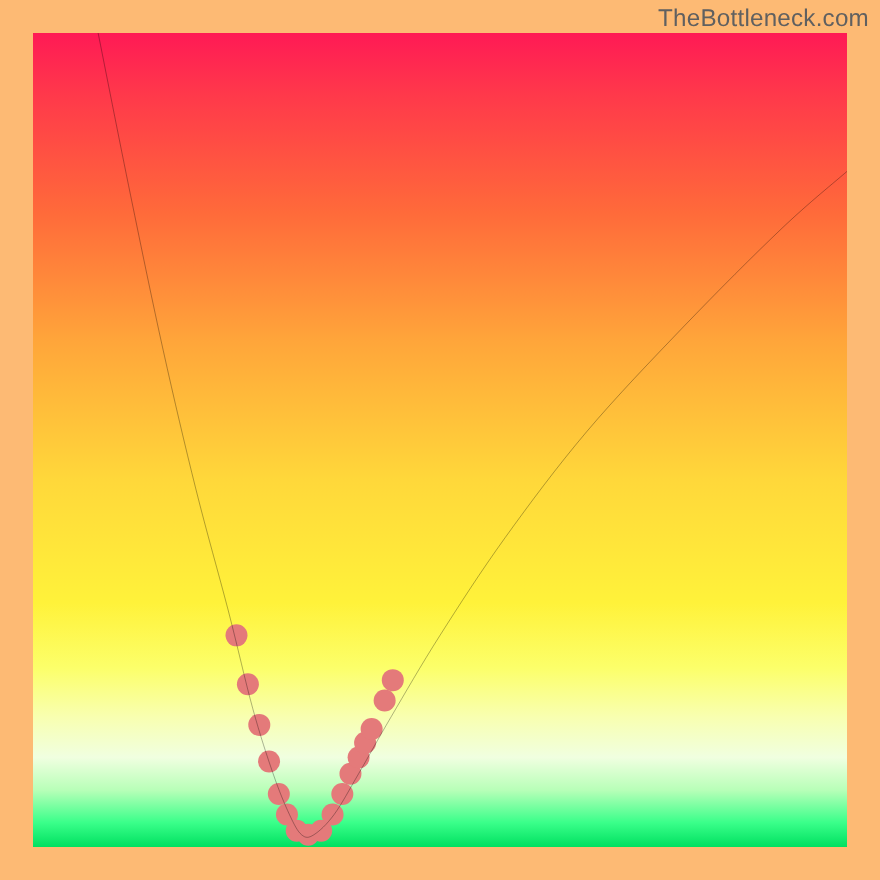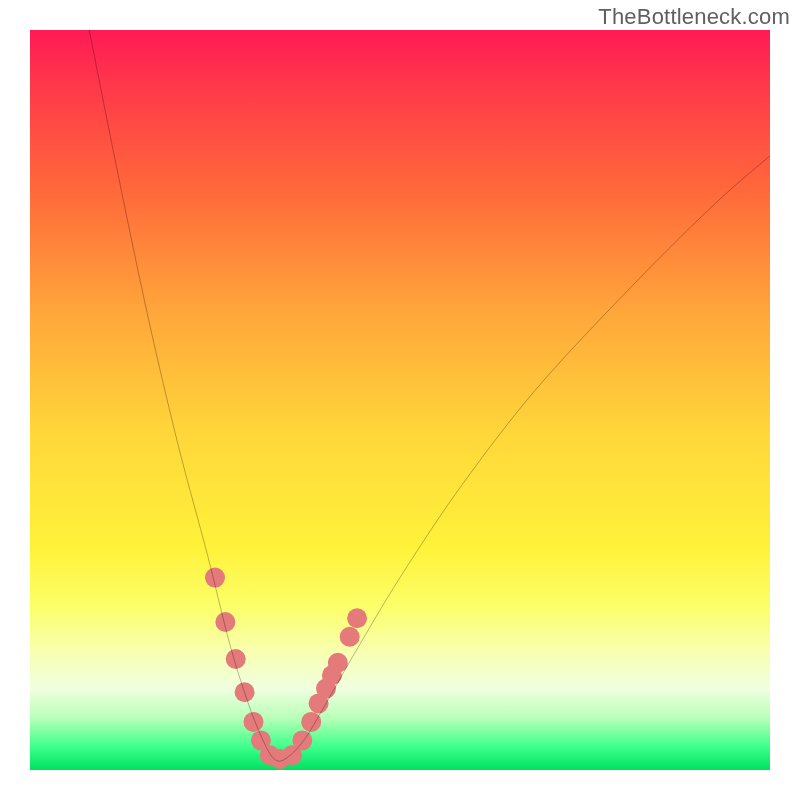--- a/index.html
+++ b/index.html
@@ -8,21 +8,21 @@
     width: 800px;
     height: 800px;
     background: #000;
     font-family: Arial, Helvetica, sans-serif;
     overflow: hidden;
   }
   .frame {
     position: relative;
     width: 800px;
     height: 800px;
-    background: #ffffff;
+    background: #fdba74;
   }
   .plot-area {
     position: absolute;
     left: 30px;
     top: 30px;
     width: 740px;
     height: 740px;
     background: linear-gradient(to bottom,
       #ff1a55 0%,
       #ff3a4a 8%,

